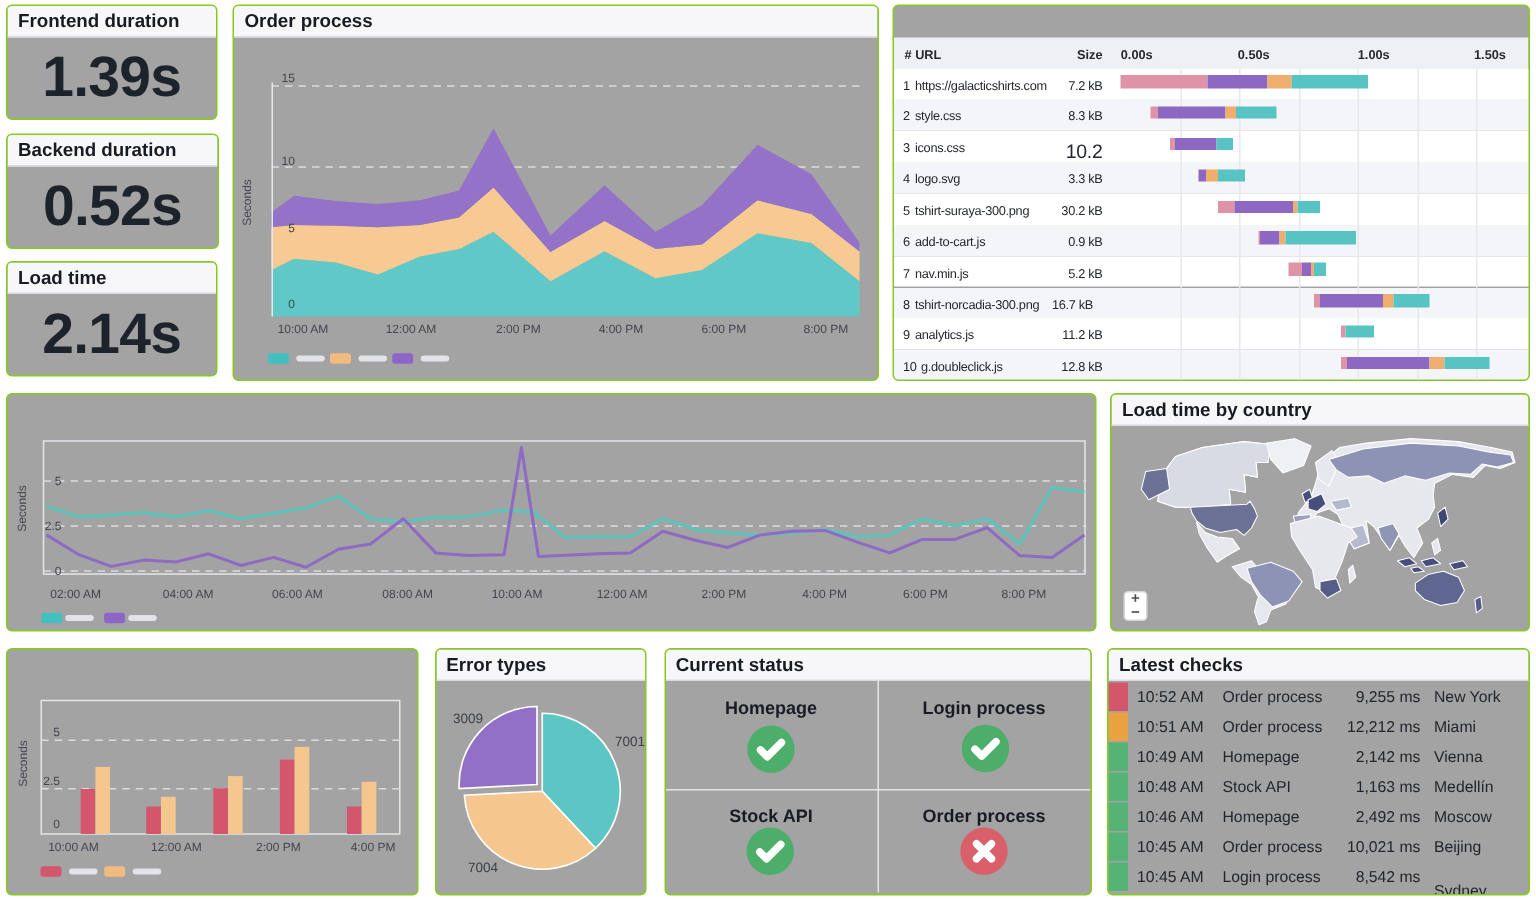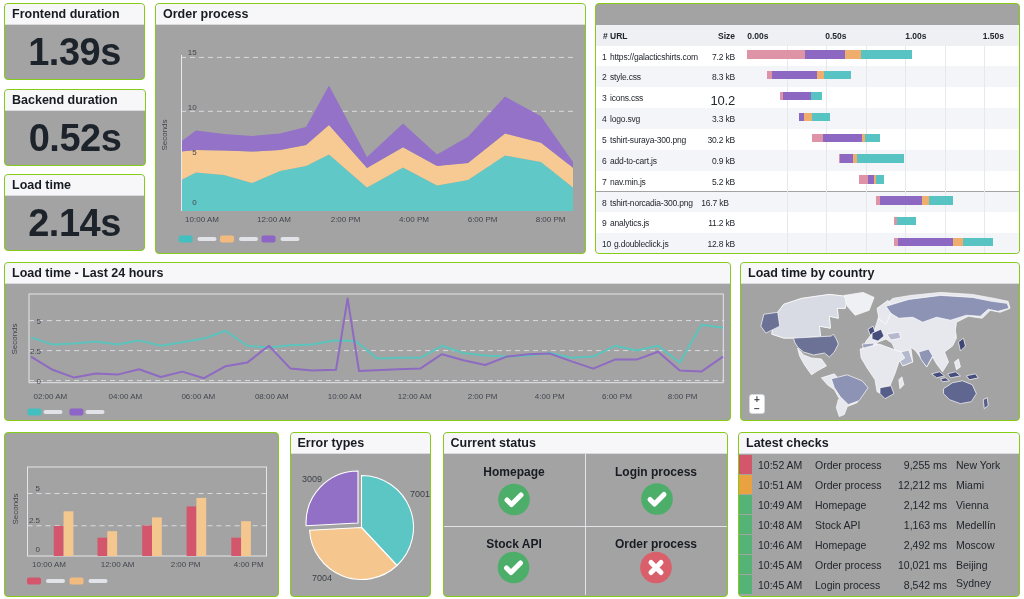--- a/index.html
+++ b/index.html
@@ -154,21 +154,20 @@
 <div style="position:absolute;left:298.4px;top:191.9px;width:2.6px;height:8.6px;background:#df93a7"></div>
 <div style="position:absolute;left:301.0px;top:191.9px;width:18.9px;height:8.6px;background:#57c3c3"></div>
 <div style="position:absolute;left:298.4px;top:212.8px;width:3.6px;height:8.6px;background:#df93a7"></div>
 <div style="position:absolute;left:302.0px;top:212.8px;width:54.6px;height:8.6px;background:#8c68c3"></div>
 <div style="position:absolute;left:356.6px;top:212.8px;width:10.0px;height:8.6px;background:#efae6e"></div>
 <div style="position:absolute;left:366.6px;top:212.8px;width:30.5px;height:8.6px;background:#57c3c3"></div>
 </div>
 </div>
 
 <div class="panel" style="left:4px;top:262px;width:727px;height:159px">
-<div class="ph">Load time - Last 24 hours</div>
 <svg class="abs" style="left:0;top:21px" width="725" height="135" viewBox="0 0 725 135">
       <rect x="24" y="10" width="694.3" height="88.7" fill="none" stroke="#e4e5e9"></rect>
 <line x1="24" y1="96.60000000000002" x2="719.3" y2="96.60000000000002" stroke="#dadbe0" stroke-dasharray="5,4"></line>
 <text x="36" y="99.60000000000002" font-size="8" fill="#43464e" text-anchor="end" font-weight="normal">0</text>
 <line x1="24" y1="66.60000000000002" x2="719.3" y2="66.60000000000002" stroke="#dadbe0" stroke-dasharray="5,4"></line>
 <text x="36" y="69.60000000000002" font-size="8" fill="#43464e" text-anchor="end" font-weight="normal">2.5</text>
 <line x1="24" y1="36.60000000000002" x2="719.3" y2="36.60000000000002" stroke="#dadbe0" stroke-dasharray="5,4"></line>
 <text x="36" y="39.60000000000002" font-size="8" fill="#43464e" text-anchor="end" font-weight="normal">5</text>
 <polyline points="26.0,53.4 47.6,60.6 69.2,59.4 90.9,57.6 112.5,60.6 134.1,56.4 155.8,61.8 177.4,58.2 199.0,54.6 220.6,46.8 242.2,61.8 263.9,63.6 285.5,61.2 307.1,60.6 328.8,56.4 350.4,57.0 372.0,74.4 393.6,73.8 415.2,73.8 436.9,61.8 458.5,69.0 480.1,71.4 501.8,72.6 523.4,71.4 545.0,69.0 566.6,73.8 588.2,72.6 609.9,61.8 631.5,66.6 653.1,61.8 674.8,78.6 696.4,40.8 718.0,43.8" fill="none" stroke="#5bc4bd" stroke-width="2" stroke-linejoin="round"></polyline>
 <polyline points="26.0,72.6 47.6,85.8 69.2,93.6 90.9,89.4 112.5,90.6 134.1,85.2 155.8,93.0 177.4,87.6 199.0,94.2 220.6,82.2 242.2,78.6 263.9,61.8 285.5,84.6 307.1,86.4 331.0,85.8 342.6,14.4 354.0,87.0 393.6,85.2 415.2,84.6 436.9,70.2 458.5,76.2 480.1,81.0 501.8,72.6 523.4,70.2 545.0,69.6 566.6,77.4 588.2,84.6 609.9,75.6 631.5,75.6 653.1,67.8 674.8,86.4 696.4,87.6 718.0,72.6" fill="none" stroke="#8e6ac2" stroke-width="2" stroke-linejoin="round"></polyline>
@@ -335,16 +334,16 @@
         <span style="position:absolute;left:19px;top:4.5px;font-size:10.5px;color:#21262c">10:45 AM</span>
         <span style="position:absolute;left:76px;top:4.5px;font-size:10.5px;color:#21262c">Order process</span>
         <span style="position:absolute;left:130px;top:4.5px;width:78px;text-align:right;font-size:10.5px;color:#21262c">10,021 ms</span>
         <span style="position:absolute;left:217px;top:4.5px;font-size:10.5px;color:#21262c">Beijing</span>
       </div>
 <div style="position:absolute;left:0;top:120.6px;width:280px;height:20.1px">
         <div style="position:absolute;left:0;top:0.5px;width:13px;height:19.1px;background:#55b475"></div>
         <span style="position:absolute;left:19px;top:4.5px;font-size:10.5px;color:#21262c">10:45 AM</span>
         <span style="position:absolute;left:76px;top:4.5px;font-size:10.5px;color:#21262c">Login process</span>
         <span style="position:absolute;left:130px;top:4.5px;width:78px;text-align:right;font-size:10.5px;color:#21262c">8,542 ms</span>
-        <span style="position:absolute;left:217px;top:2px;font-size:10.5px;color:#21262c">Sydney</span>
+        <span style="position:absolute;left:217px;top:13px;font-size:10.5px;color:#21262c">Sydney</span>
       </div>
 </div>
 </div>
 
 </body></html>

